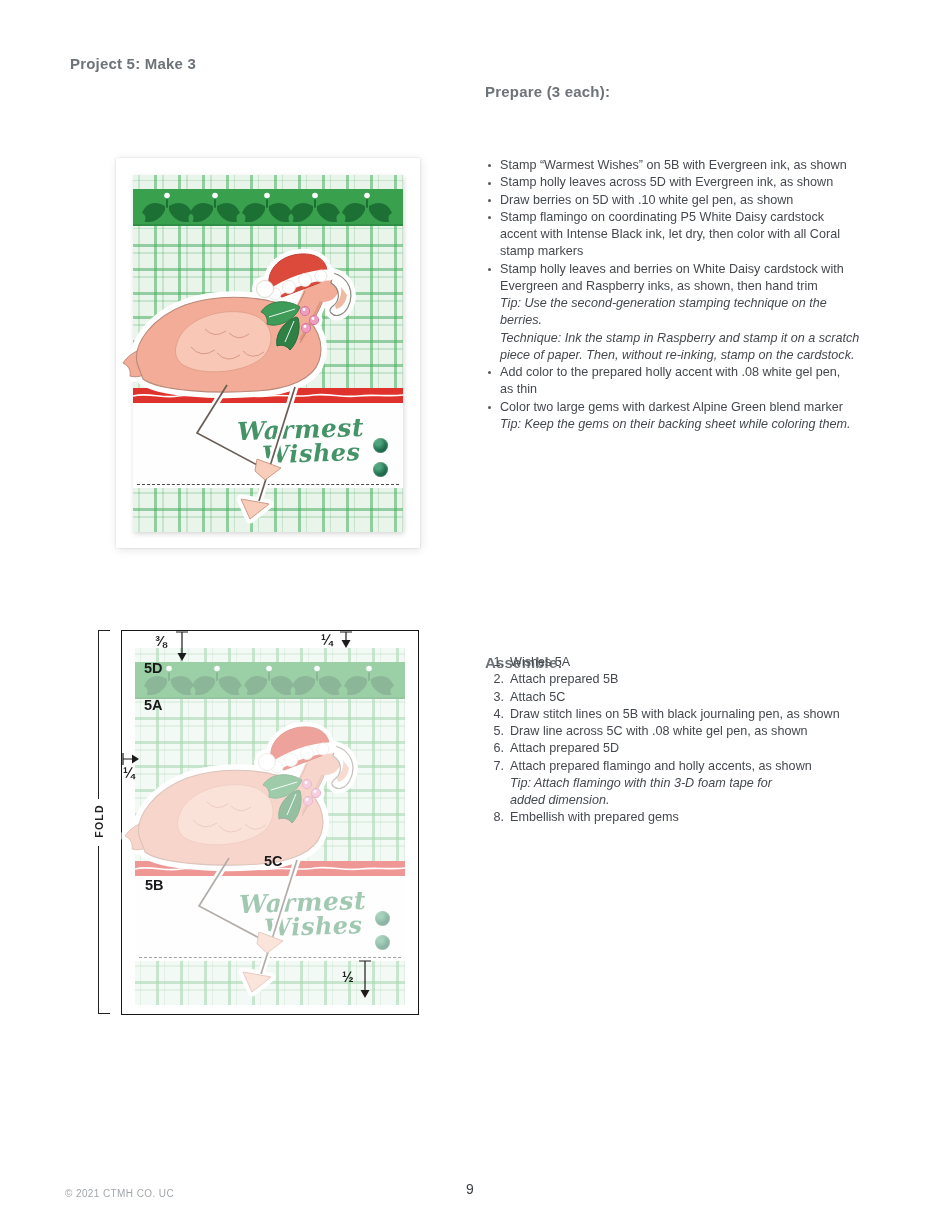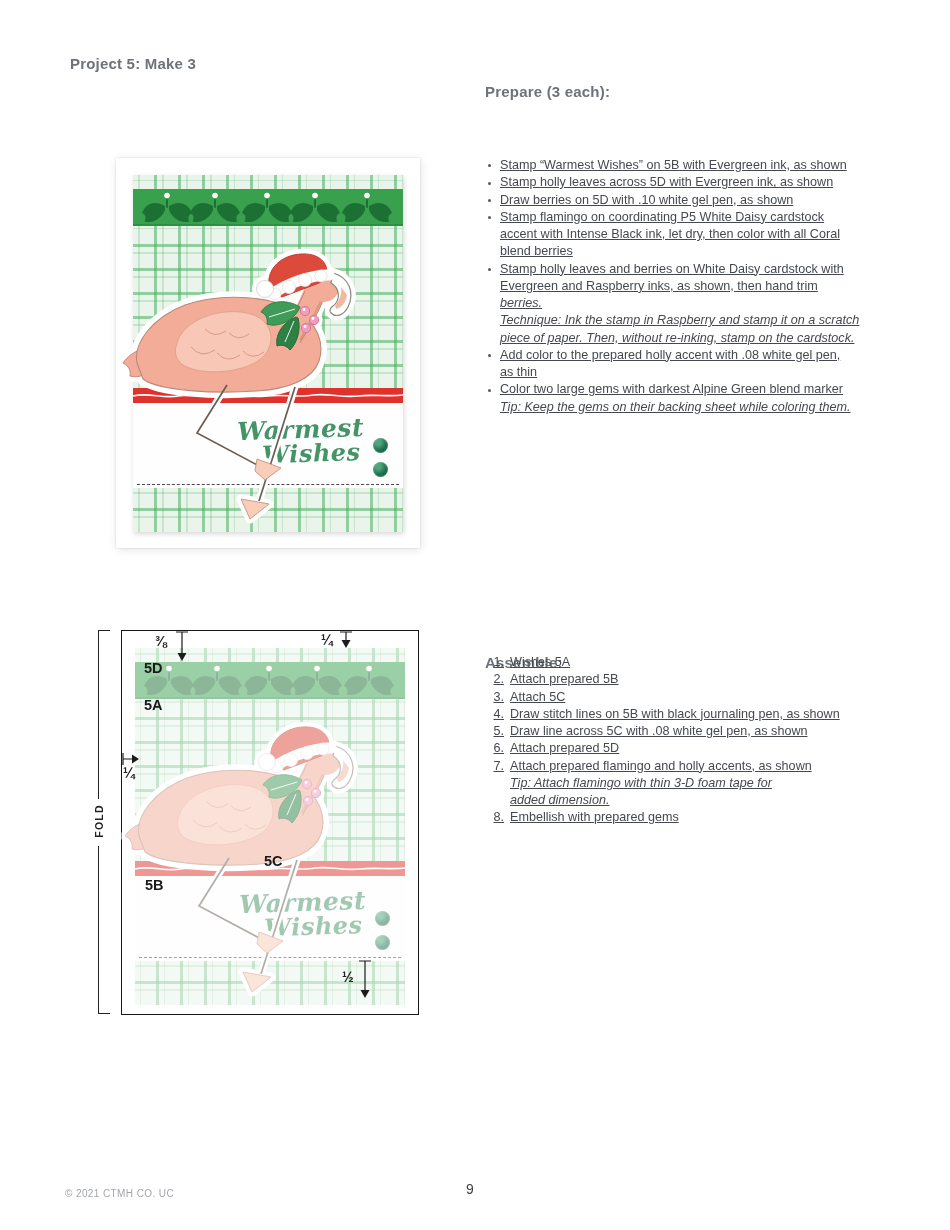--- a/index.html
+++ b/index.html
@@ -62,21 +62,21 @@
   .fold-tick{position:absolute;height:1.3px;width:12px;background:#222;left:98px;}
   .ft-1{top:630px;} .ft-2{top:1013px;}
   .fold-label{position:absolute;left:79px;top:801px;width:40px;height:40px;display:flex;
               align-items:center;justify-content:center;transform:rotate(-90deg);
               font-size:10.5px;font-weight:700;letter-spacing:1.2px;color:#222;}
 
   
   .list{position:absolute;width:440px;}
   .prepare-list{left:485px;top:157px;}
   .assemble-list{left:487px;top:654px;}
-  .li-row{display:flex;line-height:17.25px;font-size:12.6px;color:#45494f;text-decoration:underline;}
+  .li-row{display:flex;line-height:17.25px;font-size:12.6px;color:#45494f;}
   .li-row.it .li-text{font-style:italic;}
   .li-marker{position:relative;flex:none;width:15px;}
   .li-marker.dot::before{content:'';position:absolute;left:3px;top:7.3px;width:3.2px;height:3.2px;
                          border-radius:50%;background:#55595f;}
   .assemble-list .li-marker{width:17px;text-align:right;padding-right:6px;box-sizing:content-box;}
   .a-title{top:626px;}
 
   
   .footer-copy{position:absolute;left:65px;top:1188px;font-size:10px;letter-spacing:.4px;color:#a3a7ab;}
   .page-num{position:absolute;left:466px;top:1181px;font-size:14px;color:#3c4044;}
@@ -221,29 +221,33 @@
       <div class="li-row">
         <span class="li-marker dot"></span>
         <span class="li-text">Stamp flamingo on coordinating P5 White Daisy cardstock</span>
       </div>
       <div class="li-row">
         <span class="li-marker"></span>
         <span class="li-text">accent with Intense Black ink, let dry, then color with all Coral</span>
       </div>
       <div class="li-row">
         <span class="li-marker"></span>
-        <span class="li-text">blend berries</span>
+        <span class="li-text">stamp markers</span>
       </div>
       <div class="li-row">
         <span class="li-marker dot"></span>
         <span class="li-text">Stamp holly leaves and berries on White Daisy cardstock with</span>
       </div>
       <div class="li-row">
         <span class="li-marker"></span>
         <span class="li-text">Evergreen and Raspberry inks, as shown, then hand trim</span>
+      </div>
+      <div class="li-row it">
+        <span class="li-marker"></span>
+        <span class="li-text">Tip: Use the second-generation stamping technique on the</span>
       </div>
       <div class="li-row it">
         <span class="li-marker"></span>
         <span class="li-text">berries.</span>
       </div>
       <div class="li-row it">
         <span class="li-marker"></span>
         <span class="li-text">Technique: Ink the stamp in Raspberry and stamp it on a scratch</span>
       </div>
       <div class="li-row it">

